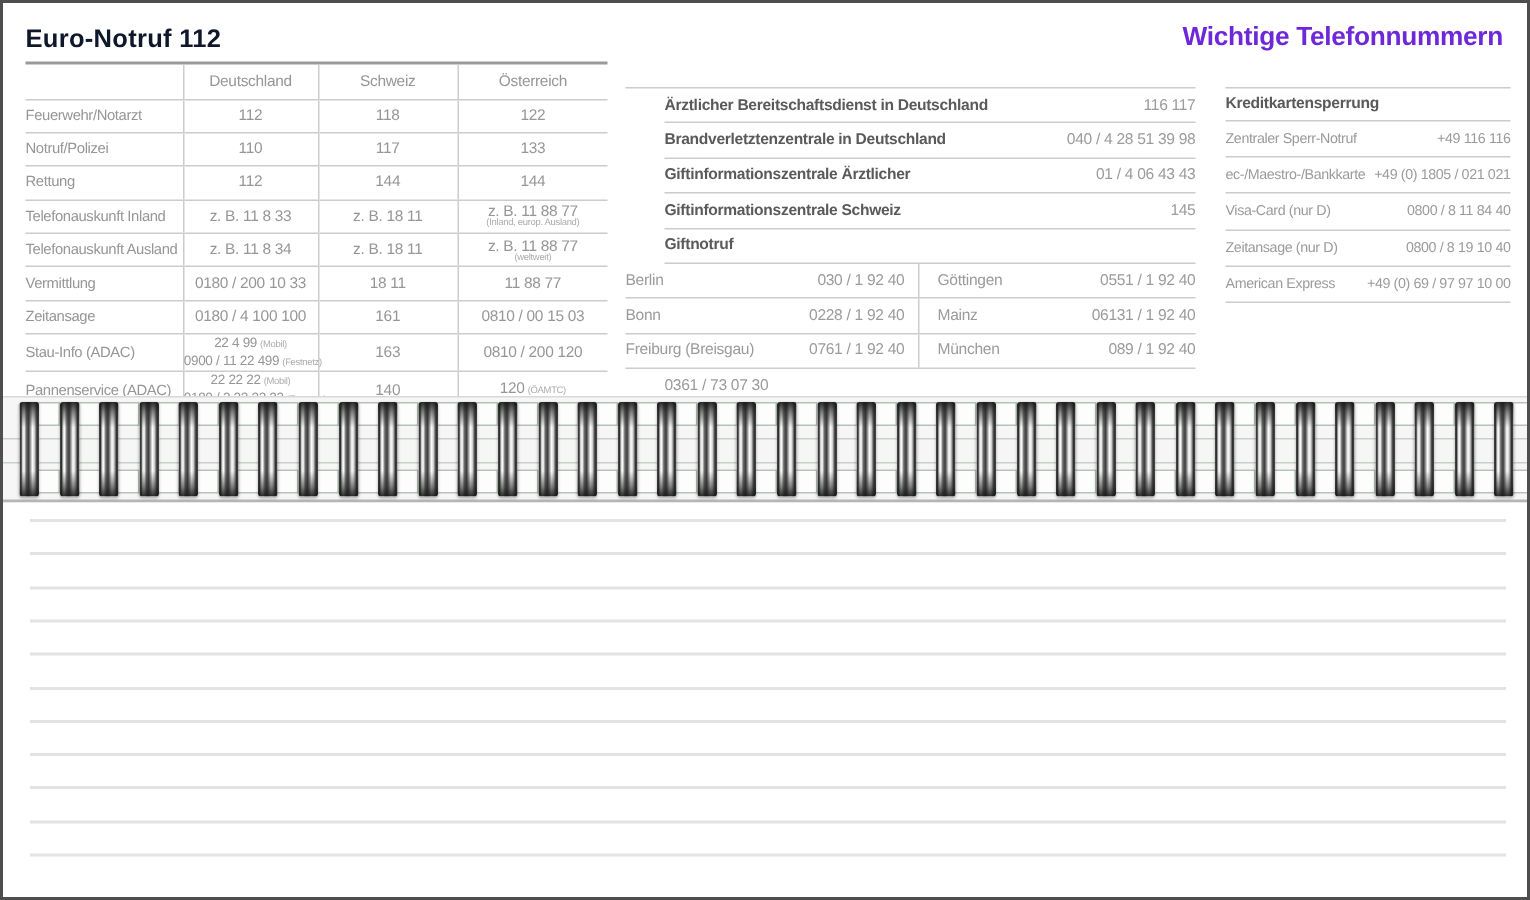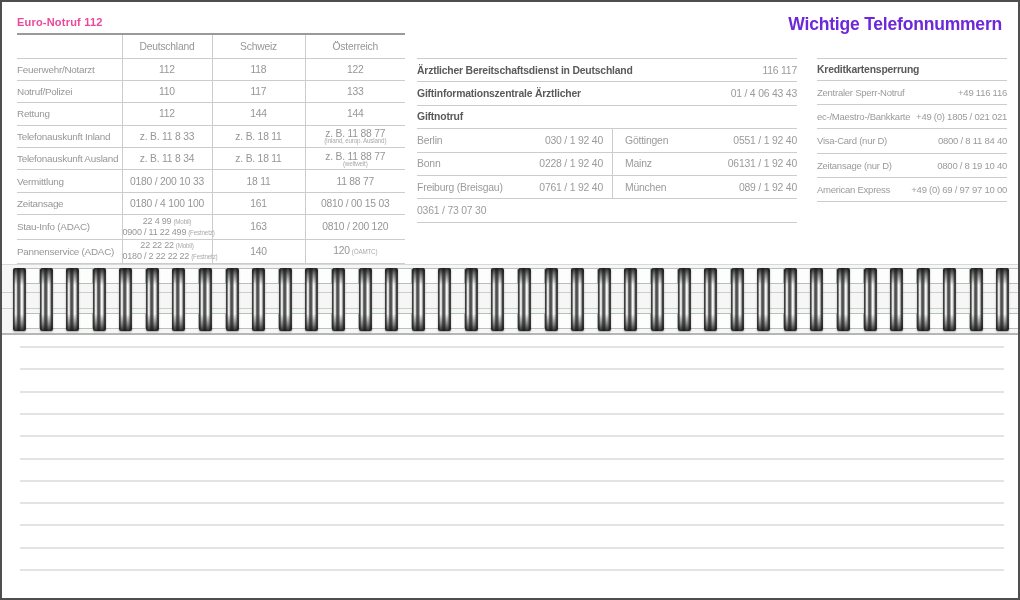--- a/index.html
+++ b/index.html
@@ -9,21 +9,21 @@
     font-family:"Liberation Sans",sans-serif;
   }
   
   .page-title-right{
     position:absolute;top:12px;right:16px;
     font-size:17.5px;font-weight:bold;letter-spacing:-0.2px;
   }
   
   .euro-block{position:absolute;left:15px;top:14px;width:388px;}
   .euro-title{
-    font-size:11px;font-weight:bold;color:#ec4899;letter-spacing:.2px;
+    font-size:17px;font-weight:bold;color:#0f172a;letter-spacing:.2px;
     padding-bottom:5px;border-bottom:2px solid #9a9a9a;
   }
   .euro-table{border-collapse:collapse;table-layout:fixed;width:100%;}
   .euro-table th,.euro-table td{
     padding:0;font-weight:normal;color:#969696;font-size:10.3px;
     text-align:center;vertical-align:middle;letter-spacing:-0.2px;
   }
   .euro-table thead tr{height:23px;}
   .euro-table tbody tr{height:22.4px;}
   .euro-table tbody tr.tall{height:24.5px;}
@@ -31,21 +31,21 @@
   .euro-table th+th{border-left:1px solid #ccc;}
   .euro-table td{border-bottom:1px solid #ccc;}
   .euro-table td+td{border-left:1px solid #ccc;}
   .euro-table td.label{text-align:left;font-size:9.9px;letter-spacing:-0.25px;white-space:nowrap;padding-right:2px;}
   .cell-main{line-height:11px;white-space:nowrap;}
   .cell-line{font-size:9px;line-height:10px;white-space:nowrap;}
   .cell-note{font-size:6.3px;color:#ababab;margin-left:2px;}
   .note-below{font-size:6.3px;line-height:6.5px;color:#ababab;margin-top:-1px;white-space:nowrap;}
   
   .services-block{position:absolute;left:415px;top:56px;width:380px;border-top:1px solid #ccc;}
-  .svc-row{display:flex;justify-content:space-between;align-items:center;height:22.4px;border-bottom:1px solid #ccc;}
+  .svc-row{display:flex;justify-content:space-between;align-items:center;height:22.4px;border-bottom:1px solid #ccc;margin-left:26px;}
   .svc-label{font-weight:bold;color:#5a5a5a;font-size:10.4px;letter-spacing:-0.2px;white-space:nowrap;}
   .svc-num{color:#9b9b9b;font-size:10.4px;letter-spacing:-0.2px;white-space:nowrap;}
   .gray-label{color:#9b9b9b;font-weight:normal;font-size:10.4px;letter-spacing:-0.2px;white-space:nowrap;}
   .pair-row{display:flex;height:22.4px;border-bottom:1px solid #ccc;}
   .pair-half{display:flex;justify-content:space-between;align-items:center;}
   .pair-half.left{flex:0 0 186px;padding-right:9px;border-right:1px solid #ccc;}
   .pair-half.right{flex:1;padding-left:12px;}
   
   .credit-block{position:absolute;left:815px;top:56px;width:190px;border-top:1px solid #ccc;}
   .credit-header{display:flex;align-items:center;height:21px;border-bottom:1px solid #ccc;
@@ -211,22 +211,30 @@
         </tbody>
     </table>
   </div>
 
   <div class="services-block" id="services-block">
       <div class="svc-row">
         <span class="svc-label">Ärztlicher Bereitschaftsdienst in Deutschland</span>
         <span class="svc-num">116 117</span>
       </div>
       <div class="svc-row">
+        <span class="svc-label">Brandverletztenzentrale in Deutschland</span>
+        <span class="svc-num">040 / 4 28 51 39 98</span>
+      </div>
+      <div class="svc-row">
         <span class="svc-label">Giftinformationszentrale Ärztlicher</span>
         <span class="svc-num">01 / 4 06 43 43</span>
+      </div>
+      <div class="svc-row">
+        <span class="svc-label">Giftinformationszentrale Schweiz</span>
+        <span class="svc-num">145</span>
       </div>
       <div class="svc-row">
         <span class="svc-label">Giftnotruf</span>
       </div>
       <div class="pair-row">
         <div class="pair-half left">
           <span class="gray-label">Berlin</span>
           <span class="svc-num">030 / 1 92 40</span>
         </div>
         <div class="pair-half right">

